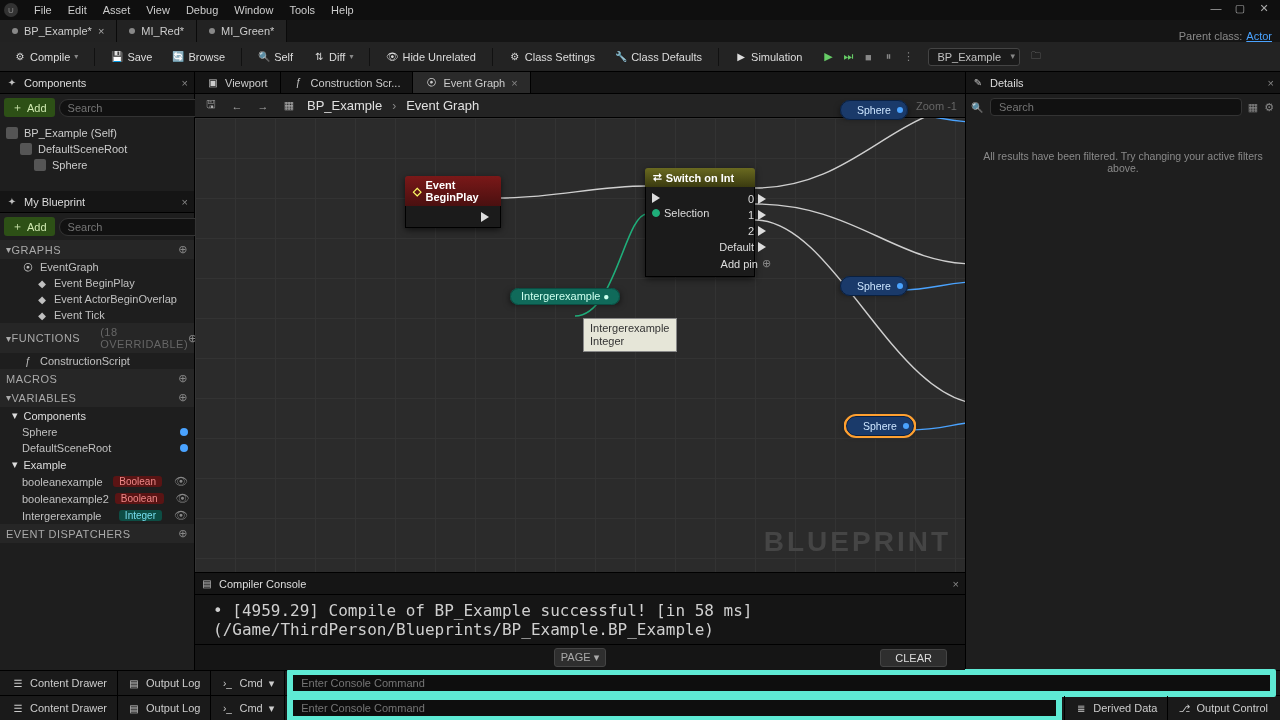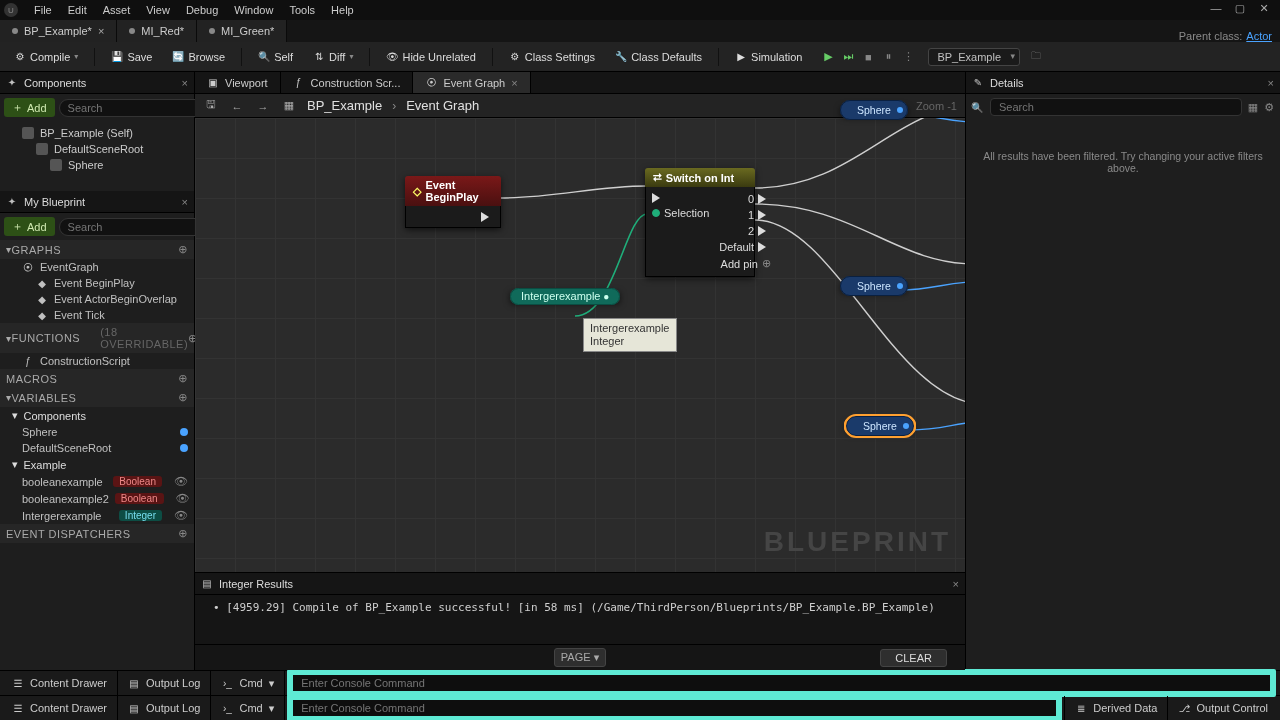--- a/index.html
+++ b/index.html
@@ -41,21 +41,21 @@
 .panel-header .x { margin-left: auto; color: #888; }
 .panel-header .title { color: #ddd; }
 
 
 .add-row { display: flex; align-items: center; padding: 4px 4px; gap: 4px; background: #1e1e1e; }
 .add-btn { background: #2d5016; color: #cfe8b0; padding: 2px 8px; border-radius: 3px; display: flex; align-items: center; gap: 4px; }
 .search-box { flex: 1; background: #111; border: 1px solid #333; border-radius: 10px; padding: 2px 8px; color: #666; }
 .gear { color: #888; width: 16px; text-align: center; }
 
 
-.tree { padding: 4px 18px; }
+.tree { padding: 4px 2px; }
 .tree-item { display: flex; align-items: center; gap: 6px; padding: 2px 4px; color: #ccc; }
 .tree-indent-1 { padding-left: 18px; }
 .tree-indent-2 { padding-left: 32px; }
 .tree-icon { width: 12px; height: 12px; background: #555; border-radius: 2px; }
 
 
 .cat { display: flex; align-items: center; padding: 3px 6px; background: #262626; color: #aaa; font-size: 10px; letter-spacing: .5px; }
 .cat .plus { margin-left: auto; color: #888; }
 .var-row { display: flex; align-items: center; padding: 2px 6px 2px 22px; gap: 6px; }
 .var-pill { font-size: 10px; padding: 0 6px; border-radius: 3px; margin-left: auto; }
@@ -119,21 +119,21 @@
 .sphere3 { left: 651px; top: 302px; }
 
 
 .wires { position: absolute; inset: 0; width: 100%; height: 100%; pointer-events: none; }
 .wire-exec { stroke: #cfcfcf; stroke-width: 1.4; fill: none; }
 .wire-int  { stroke: #1fae7a; stroke-width: 1.6; fill: none; }
 .wire-obj  { stroke: #4aa3ff; stroke-width: 1.4; fill: none; }
 
 
 .compiler { height: 72px; background: #151515; border-top: 1px solid #000; }
-.compiler .msg { padding: 6px 18px; color: #cfcfcf; font-family: Consolas, monospace; font-size: 11px; }
+.compiler .msg { padding: 6px 18px; color: #cfcfcf; font-family: Consolas, monospace; font-size: 16px; }
 .compiler .msg::before { content: "• "; }
 
 
 .pager-row { height: 26px; display: flex; align-items: center; justify-content: center; background: #151515; border-top: 1px solid #000; position: relative; }
 .pager-row .page-pill { background: #2e2e2e; border: 1px solid #444; border-radius: 3px; padding: 2px 6px; color: #aaa; }
 .pager-row .clear-btn { position: absolute; right: 18px; background: #2e2e2e; border: 1px solid #444; border-radius: 3px; padding: 2px 14px; color: #ddd; }
 
 
 .details-body { padding: 8px 10px; }
 .details-msg { color: #8a8a8a; font-size: 10.5px; text-align: center; margin-top: 22px; }
@@ -461,21 +461,21 @@
       <div class="node node-sphere sphere1"><span class="pill">Sphere</span></div>
       <div class="node node-sphere sphere2"><span class="pill">Sphere</span></div>
       <div class="node node-sphere sphere3 selected"><span class="pill">Sphere</span></div>
 
       <div class="blueprint-wm">BLUEPRINT</div>
     </div>
 
     <div class="compiler">
       <div class="panel-header">
         <span class="ic">▤</span>
-        <span class="title">Integer Results</span>
+        <span class="title">Compiler Console</span>
         <span class="x">×</span>
       </div>
       <div class="msg">[4959.29] Compile of BP_Example successful! [in 58 ms] (/Game/ThirdPerson/Blueprints/BP_Example.BP_Example)</div>
     </div>
 
     <div class="pager-row">
       <div class="page-pill"><span>PAGE</span> ▾</div>
       <div class="clear-btn">CLEAR</div>
     </div>
   </div>

